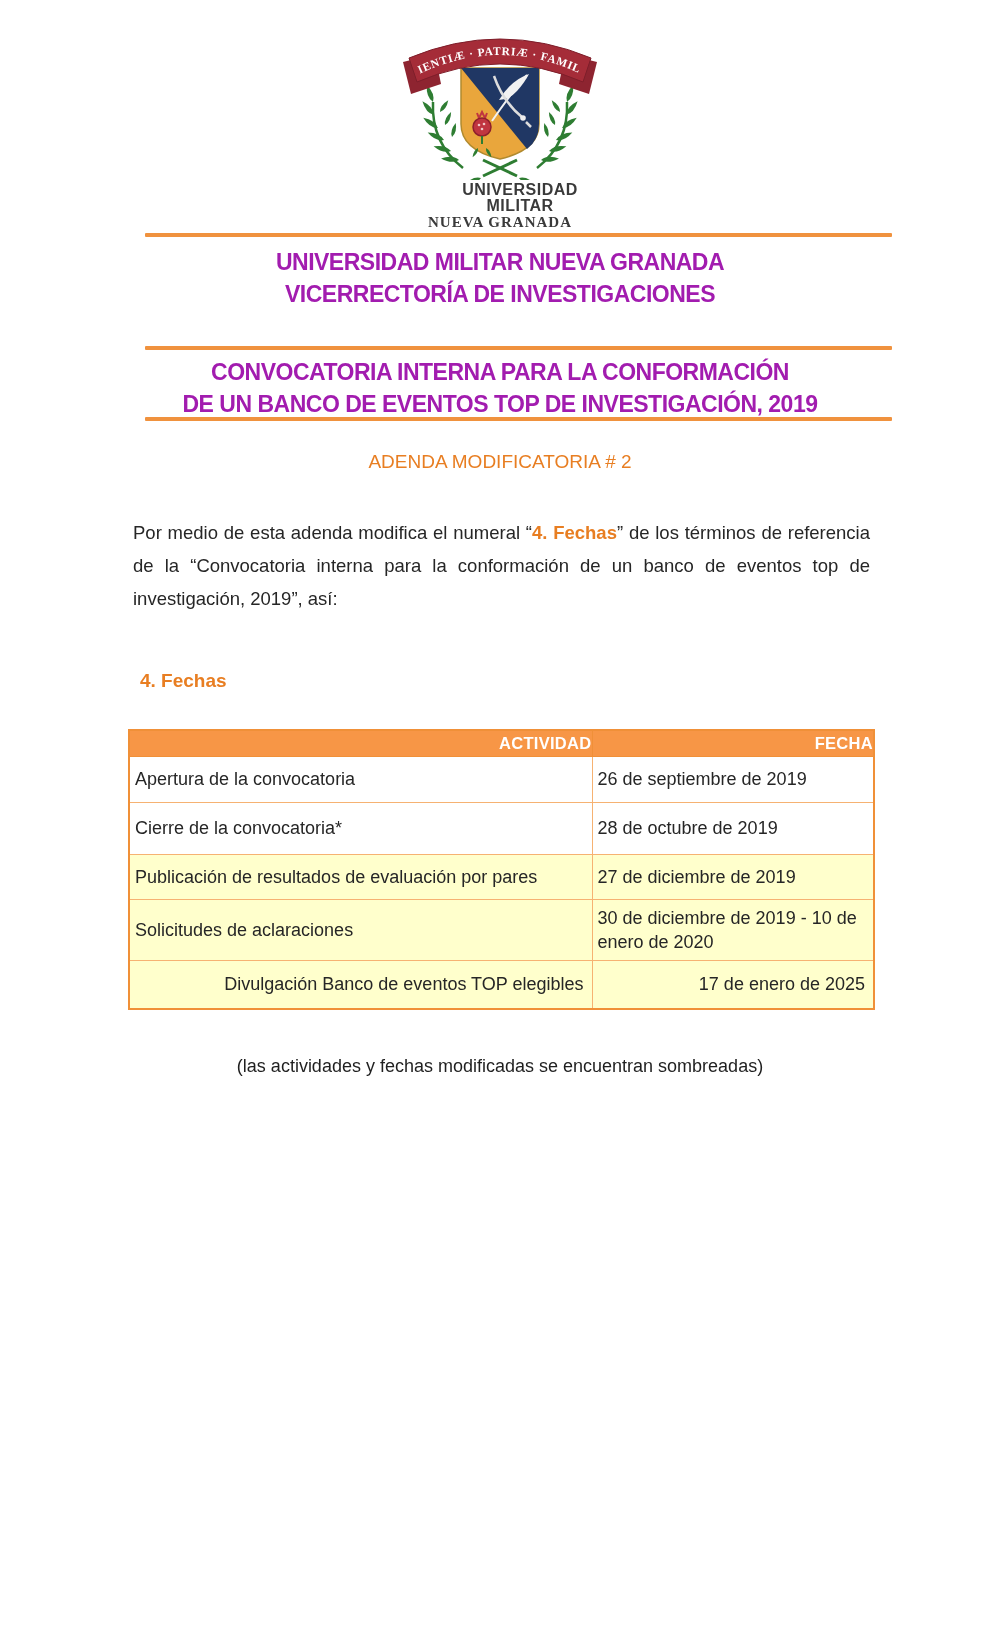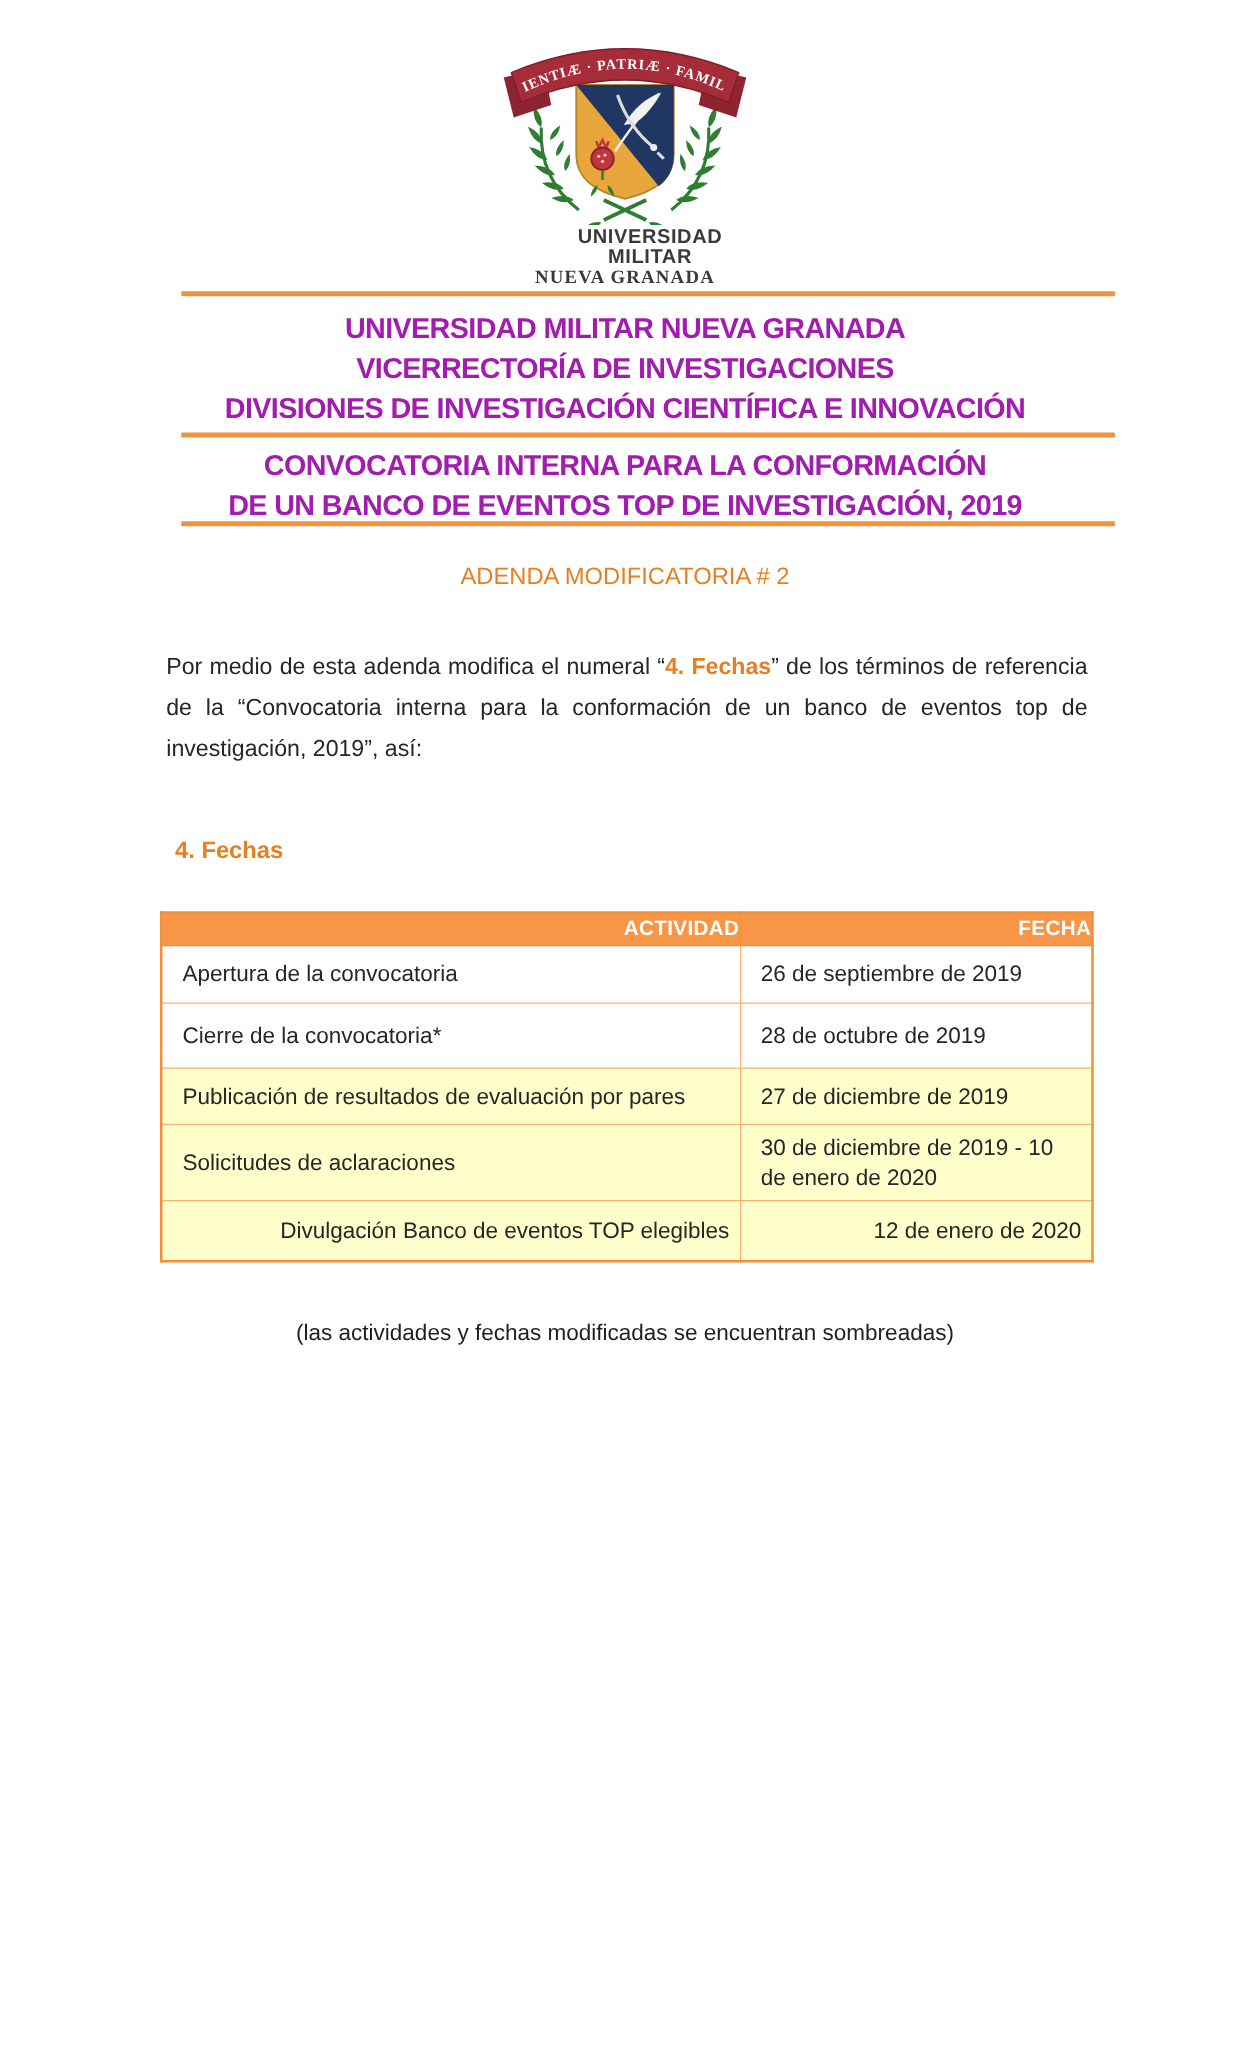--- a/index.html
+++ b/index.html
@@ -112,21 +112,21 @@
     font-size:16.5px;
     letter-spacing:0.3px;
     height:25px;
     text-align:right;
     border:1px solid #F09038;
     padding:0;
   }
   table.fechas td{
     border:1px solid #F6B272;
     vertical-align:middle;
-    padding:2px 8px 2px 16px;
+    padding:2px 8px 2px 5px;
     line-height:1.35;
     box-sizing:border-box;
     background:#ffffff;
     margin-left:28px;
   }
   tr.shaded td{background:#FFFFCC;}
   tr.r1 td{height:46px;}
   tr.r2 td{height:52px;}
   tr.r3 td{height:45px;}
   tr.r4 td{height:61px;}
@@ -224,21 +224,20 @@
       <div class="wm1">UNIVERSIDAD MILITAR</div>
       <div class="wm2">NUEVA GRANADA</div>
     </div>
   </div>
 
   <div class="rule rule1"></div>
 
   <div class="title-block title-block1">
     <div>UNIVERSIDAD MILITAR NUEVA GRANADA</div>
     <div>VICERRECTORÍA DE INVESTIGACIONES</div>
-    <div>DIVISIONES DE INVESTIGACIÓN CIENTÍFICA E INNOVACIÓN</div>
   </div>
 
   <div class="rule rule2"></div>
 
   <div class="title-block title-block2">
     <div>CONVOCATORIA INTERNA PARA LA CONFORMACIÓN</div>
     <div>DE UN BANCO DE EVENTOS TOP DE INVESTIGACIÓN, 2019</div>
   </div>
 
   <div class="rule rule3"></div>
@@ -274,20 +273,20 @@
       <tr class="r3 shaded">
         <td>Publicación de resultados de evaluación por pares</td>
         <td>27 de diciembre de 2019</td>
       </tr>
       <tr class="r4 shaded">
         <td>Solicitudes de aclaraciones</td>
         <td>30 de diciembre de 2019 - 10 de enero de 2020</td>
       </tr>
       <tr class="r5 shaded">
         <td>Divulgación Banco de eventos TOP elegibles</td>
-        <td>12 de enero de 2020</td>
+        <td>17 de enero de 2025</td>
       </tr>
     </tbody>
   </table>
 
   <div class="note">(las actividades y fechas modificadas se encuentran sombreadas)</div>
 
 </div>
 
 </body></html>

